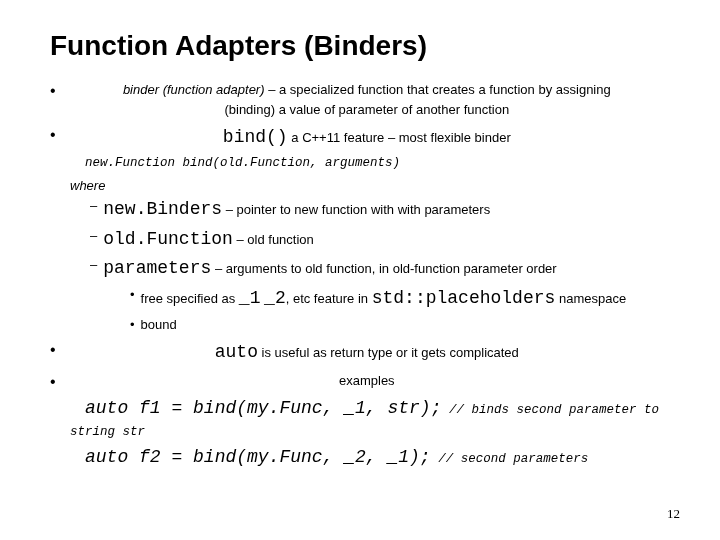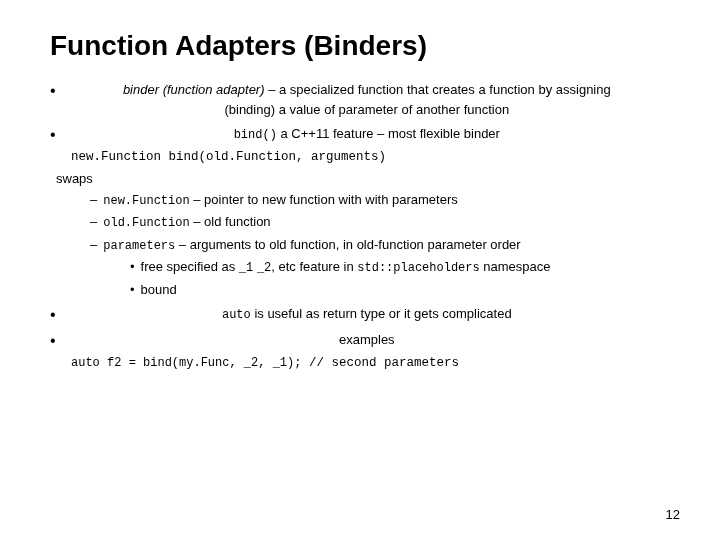--- a/index.html
+++ b/index.html
@@ -41,42 +41,44 @@
       line-height: 1.3;
     }
 
     .bullet-content {
       flex: 1;
       text-align: center;
     }
 
     code, .mono {
       font-family: 'Courier New', Courier, monospace;
-      font-size: 12px;
+      font-size: 18px;
     }
 
     .indent1 {
-      margin-left: 6px;
+      margin-left: 20px;
+      font-style: italic;
     }
 
     .indent2 {
       margin-left: 40px;
     }
 
     .dash {
       margin-right: 6px;
       flex-shrink: 0;
     }
 
     .page-number {
       position: absolute;
       bottom: 18px;
       right: 40px;
       font-size: 13px;
       color: #000;
+      font-family: Liberation Serif, serif;
     }
 
     .code-line {
       font-family: 'Courier New', Courier, monospace;
       font-size: 12.5px;
       margin: 2px 0;
     }
   </style>
 </head>
 <body>
@@ -103,27 +105,27 @@
       </div>
     </div>
 
     <div class="indent1">
       <div class="code-line">
         &nbsp;&nbsp;<span>new.Function bind(old.Function, arguments)</span>
       </div>
     </div>
 
     <div class="indent1" style="margin-top:2px;">
-      <span>swaps</span>
+      <span>where</span>
     </div>
 
     <div class="indent2">
       <div style="display:flex; margin-bottom:2px;">
         <span class="dash">–</span>
-        <span><code>new.Function</code><span> – pointer to new function with with parameters</span></span>
+        <span><code>new.Binders</code><span> – pointer to new function with with parameters</span></span>
       </div>
       <div style="display:flex; margin-bottom:2px;">
         <span class="dash">–</span>
         <span><code>old.Function</code><span> – old function</span></span>
       </div>
       <div style="display:flex; margin-bottom:2px;">
         <span class="dash">–</span>
         <span><code>parameters</code><span> – arguments to old function, in old-function parameter order</span></span>
       </div>
     </div>
@@ -150,20 +152,23 @@
 
     <div style="display:flex; align-items:flex-start; margin-bottom:2px;">
       <span class="bullet-dot">•</span>
       <div class="bullet-content">
         <span>examples</span>
       </div>
     </div>
 
     <div class="indent1">
       <div class="code-line">
+        &nbsp;&nbsp;<code>auto f1 = bind(my.Func,  _1,  str);</code><span> // binds second parameter to string str</span>
+      </div>
+      <div class="code-line">
         &nbsp;&nbsp;<code>auto f2 = bind(my.Func,  _2,  _1);</code><span> // second parameters</span>
       </div>
     </div>
 
   </div>
 
   <div class="page-number">12</div>
 </div>
 
 </body></html>

